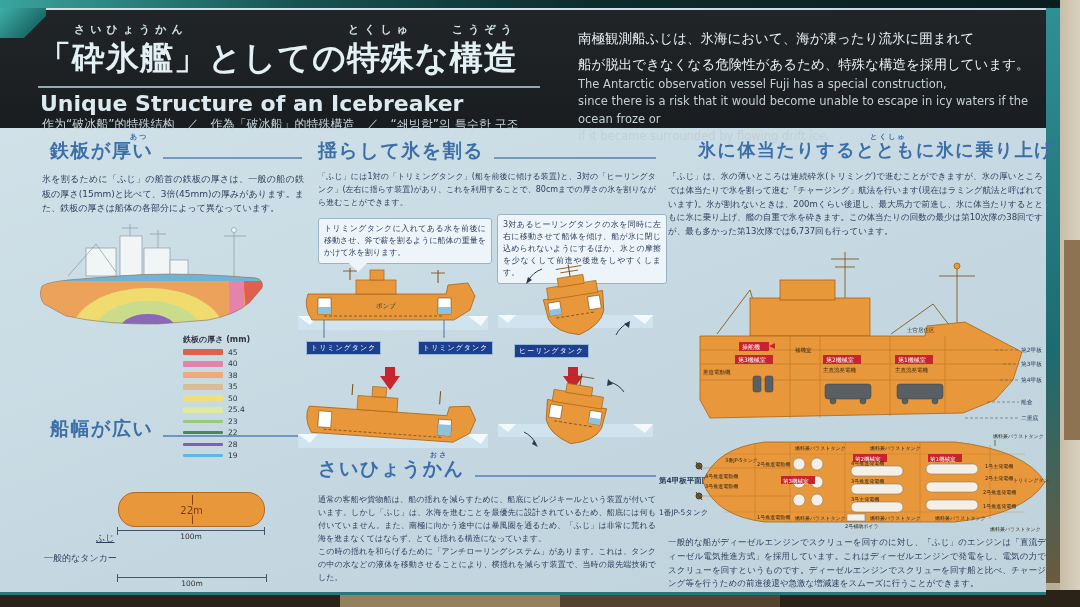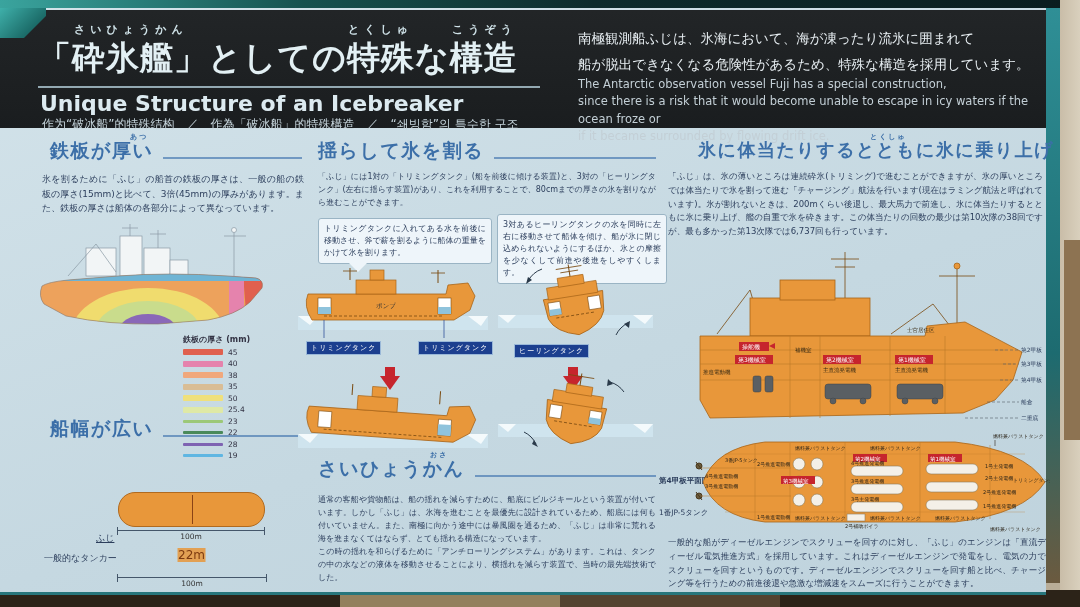--- a/index.html
+++ b/index.html
@@ -47,21 +47,21 @@
   .legend-row{display:flex;align-items:center;margin-top:2.5px;}
   .legend-row .sw{width:40px;height:6px;border-radius:1px;}
   .legend-row.thin .sw{height:3px;}
   .legend-row .lv{font-size:7.5px;color:#334;margin-left:5px;}
   
   .dim-h{position:absolute;height:0;border-top:1px solid #44566a;}
   .dim-h i{position:absolute;top:-4px;width:1px;height:8px;background:#44566a;}
   .dim-lab{position:absolute;font-size:7.5px;color:#333;transform:translateX(-50%);white-space:nowrap;}
   .oval{position:absolute;background:#e8973a;border:1px solid #b06a20;}
   .oval .vline{position:absolute;left:50%;top:2px;bottom:2px;width:1px;background:#8a4215;}
-  .oval .beam{position:absolute;left:50%;top:50%;transform:translate(-50%,-50%);font-size:12px;color:#7c3a10;background:rgba(232,151,58,.85);padding:0 1px;margin-top:45px;}
+  .oval .beam{position:absolute;left:50%;top:50%;transform:translate(-50%,-50%);font-size:10px;color:#7c3a10;background:rgba(232,151,58,.85);padding:0 1px;}
   .small-label{font-size:9px;color:#2c3e5c;}
   .tiny-label{font-size:7.5px;color:#2c3e5c;white-space:nowrap;}
 </style>
 </head>
 <body>
 
 <div class="photo">
 
   <div class="abs bg-top"></div>
   <div class="abs bg-wall"></div>

